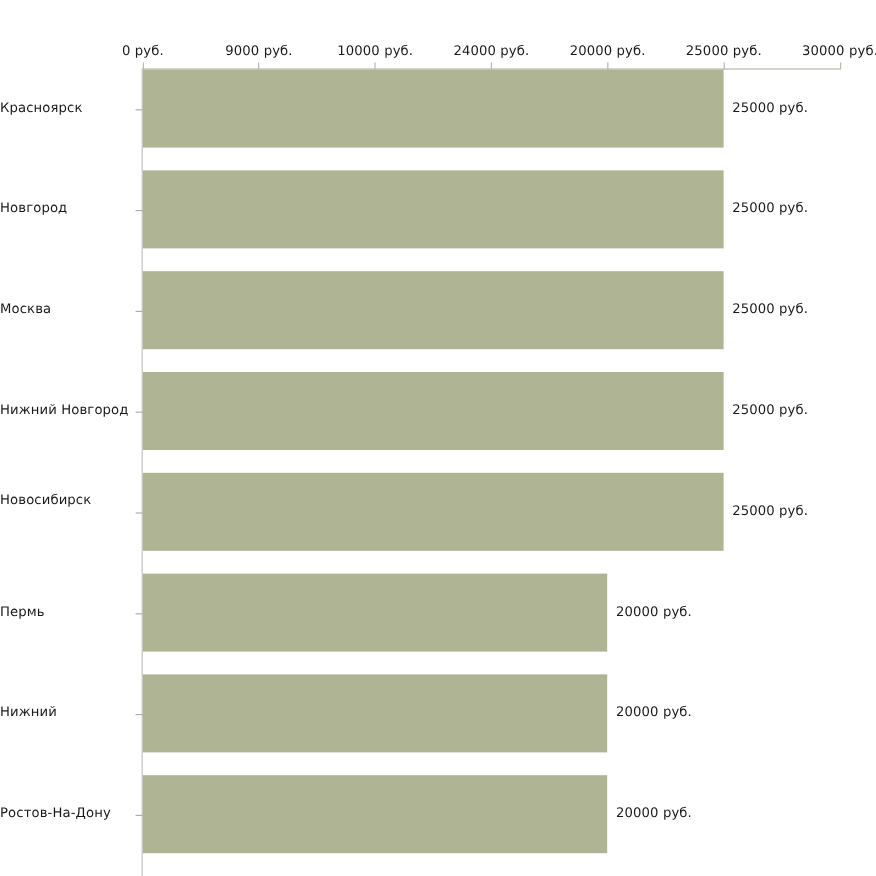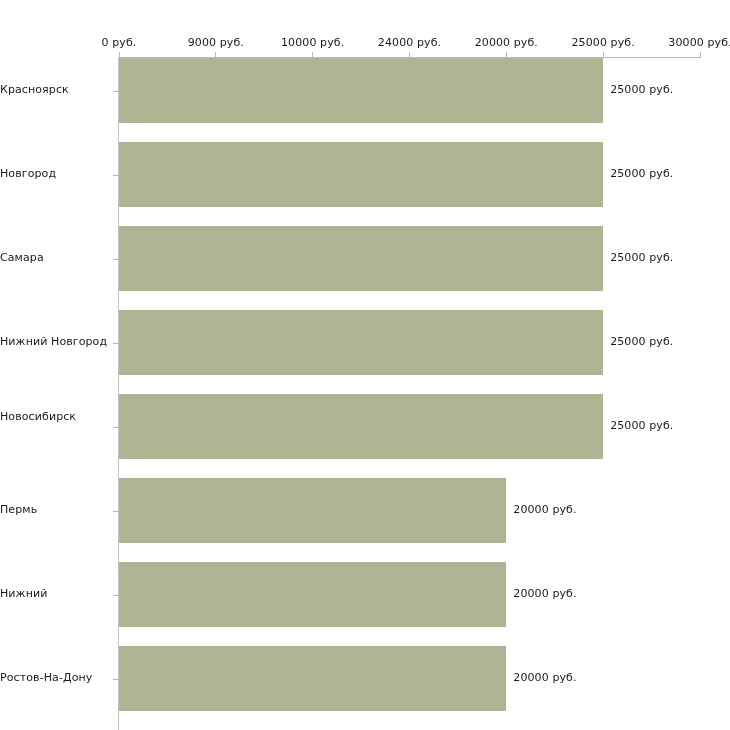--- a/index.html
+++ b/index.html
@@ -121,21 +121,21 @@
         <div class="x-tick-label" style="left: 603.167px;">25000 руб.</div>
         <div class="x-tick" style="left: 699.5px;"></div>
         <div class="x-tick-label" style="left: 700px;">30000 руб.</div>
       </div>
     <div id="yticks-layer">
         <div class="y-tick" style="top: 61px;"></div>
         <div class="y-tick-label" style="left: 0px; right: auto; width: 110px; top: 52.5px;">Красноярск</div>
         <div class="y-tick" style="top: 145px;"></div>
         <div class="y-tick-label" style="left: 0px; right: auto; width: 110px; top: 136.5px;">Новгород</div>
         <div class="y-tick" style="top: 229px;"></div>
-        <div class="y-tick-label" style="left: 0px; right: auto; width: 110px; top: 220.5px;">Самара</div>
+        <div class="y-tick-label" style="left: 0px; right: auto; width: 110px; top: 220.5px;">Москва</div>
         <div class="y-tick" style="top: 313px;"></div>
         <div class="y-tick-label" style="left: 0px; right: auto; width: 110px; top: 304.5px;">Нижний Новгород</div>
         <div class="y-tick" style="top: 397px;"></div>
         <div class="y-tick-label" style="left: 0px; right: auto; width: 110px; top: 380px;">Новосибирск</div>
         <div class="y-tick" style="top: 481px;"></div>
         <div class="y-tick-label" style="left: 0px; right: auto; width: 110px; top: 472.5px;">Пермь</div>
         <div class="y-tick" style="top: 565px;"></div>
         <div class="y-tick-label" style="left: 0px; right: auto; width: 110px; top: 556.5px;">Нижний</div>
         <div class="y-tick" style="top: 649px;"></div>
         <div class="y-tick-label" style="left: 0px; right: auto; width: 110px; top: 640.5px;">Ростов-На-Дону</div>

